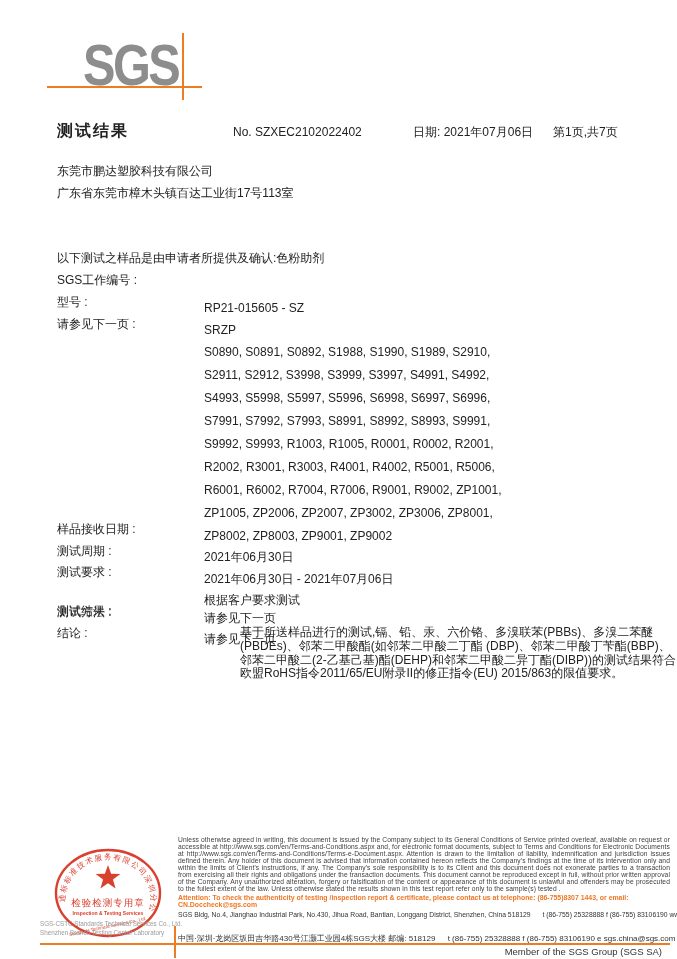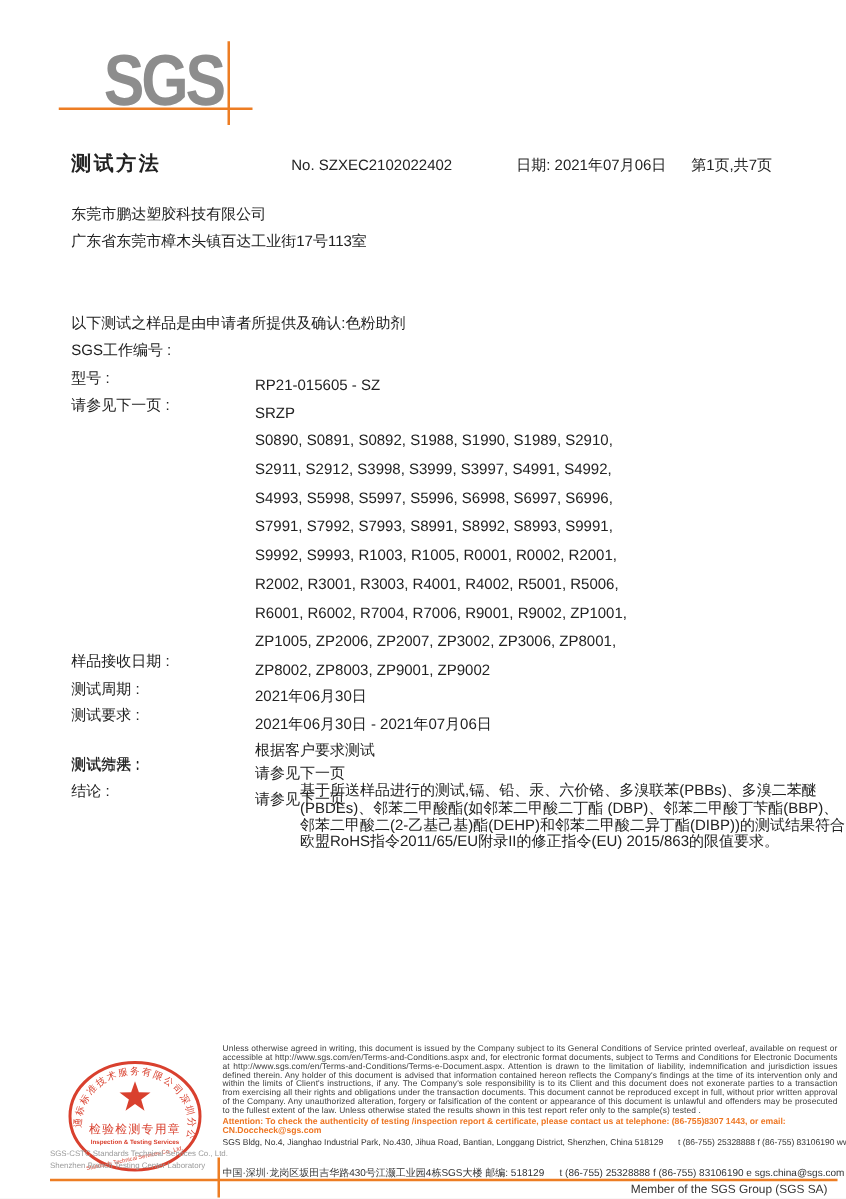--- a/index.html
+++ b/index.html
@@ -54,21 +54,21 @@
 </style>
 </head>
 <body>
 
 <div class="page">
 
   <div class="sgs-logo">SGS</div>
   <div class="cross-h"></div>
   <div class="cross-v"></div>
 
-  <div class="doc-title">测试方法</div>
+  <div class="doc-title">测试结果</div>
   <div class="abs t12" style="left:233px; top:125px;">No. SZXEC2102022402</div>
   <div class="abs t12" style="left:413px; top:125px;">日期: 2021年07月06日</div>
   <div class="abs t12" style="left:553px; top:125px;">第1页,共7页</div>
 
   <div class="abs t12" style="left:57px; top:164px;">东莞市鹏达塑胶科技有限公司</div>
   <div class="abs t12" style="left:57px; top:186px;">广东省东莞市樟木头镇百达工业街17号113室</div>
 
   <div class="abs t12" style="left:57px; top:251px;">以下测试之样品是由申请者所提供及确认:色粉助剂</div>
 
   <span class="lbl" style="top:273px;">SGS工作编号 :</span>

